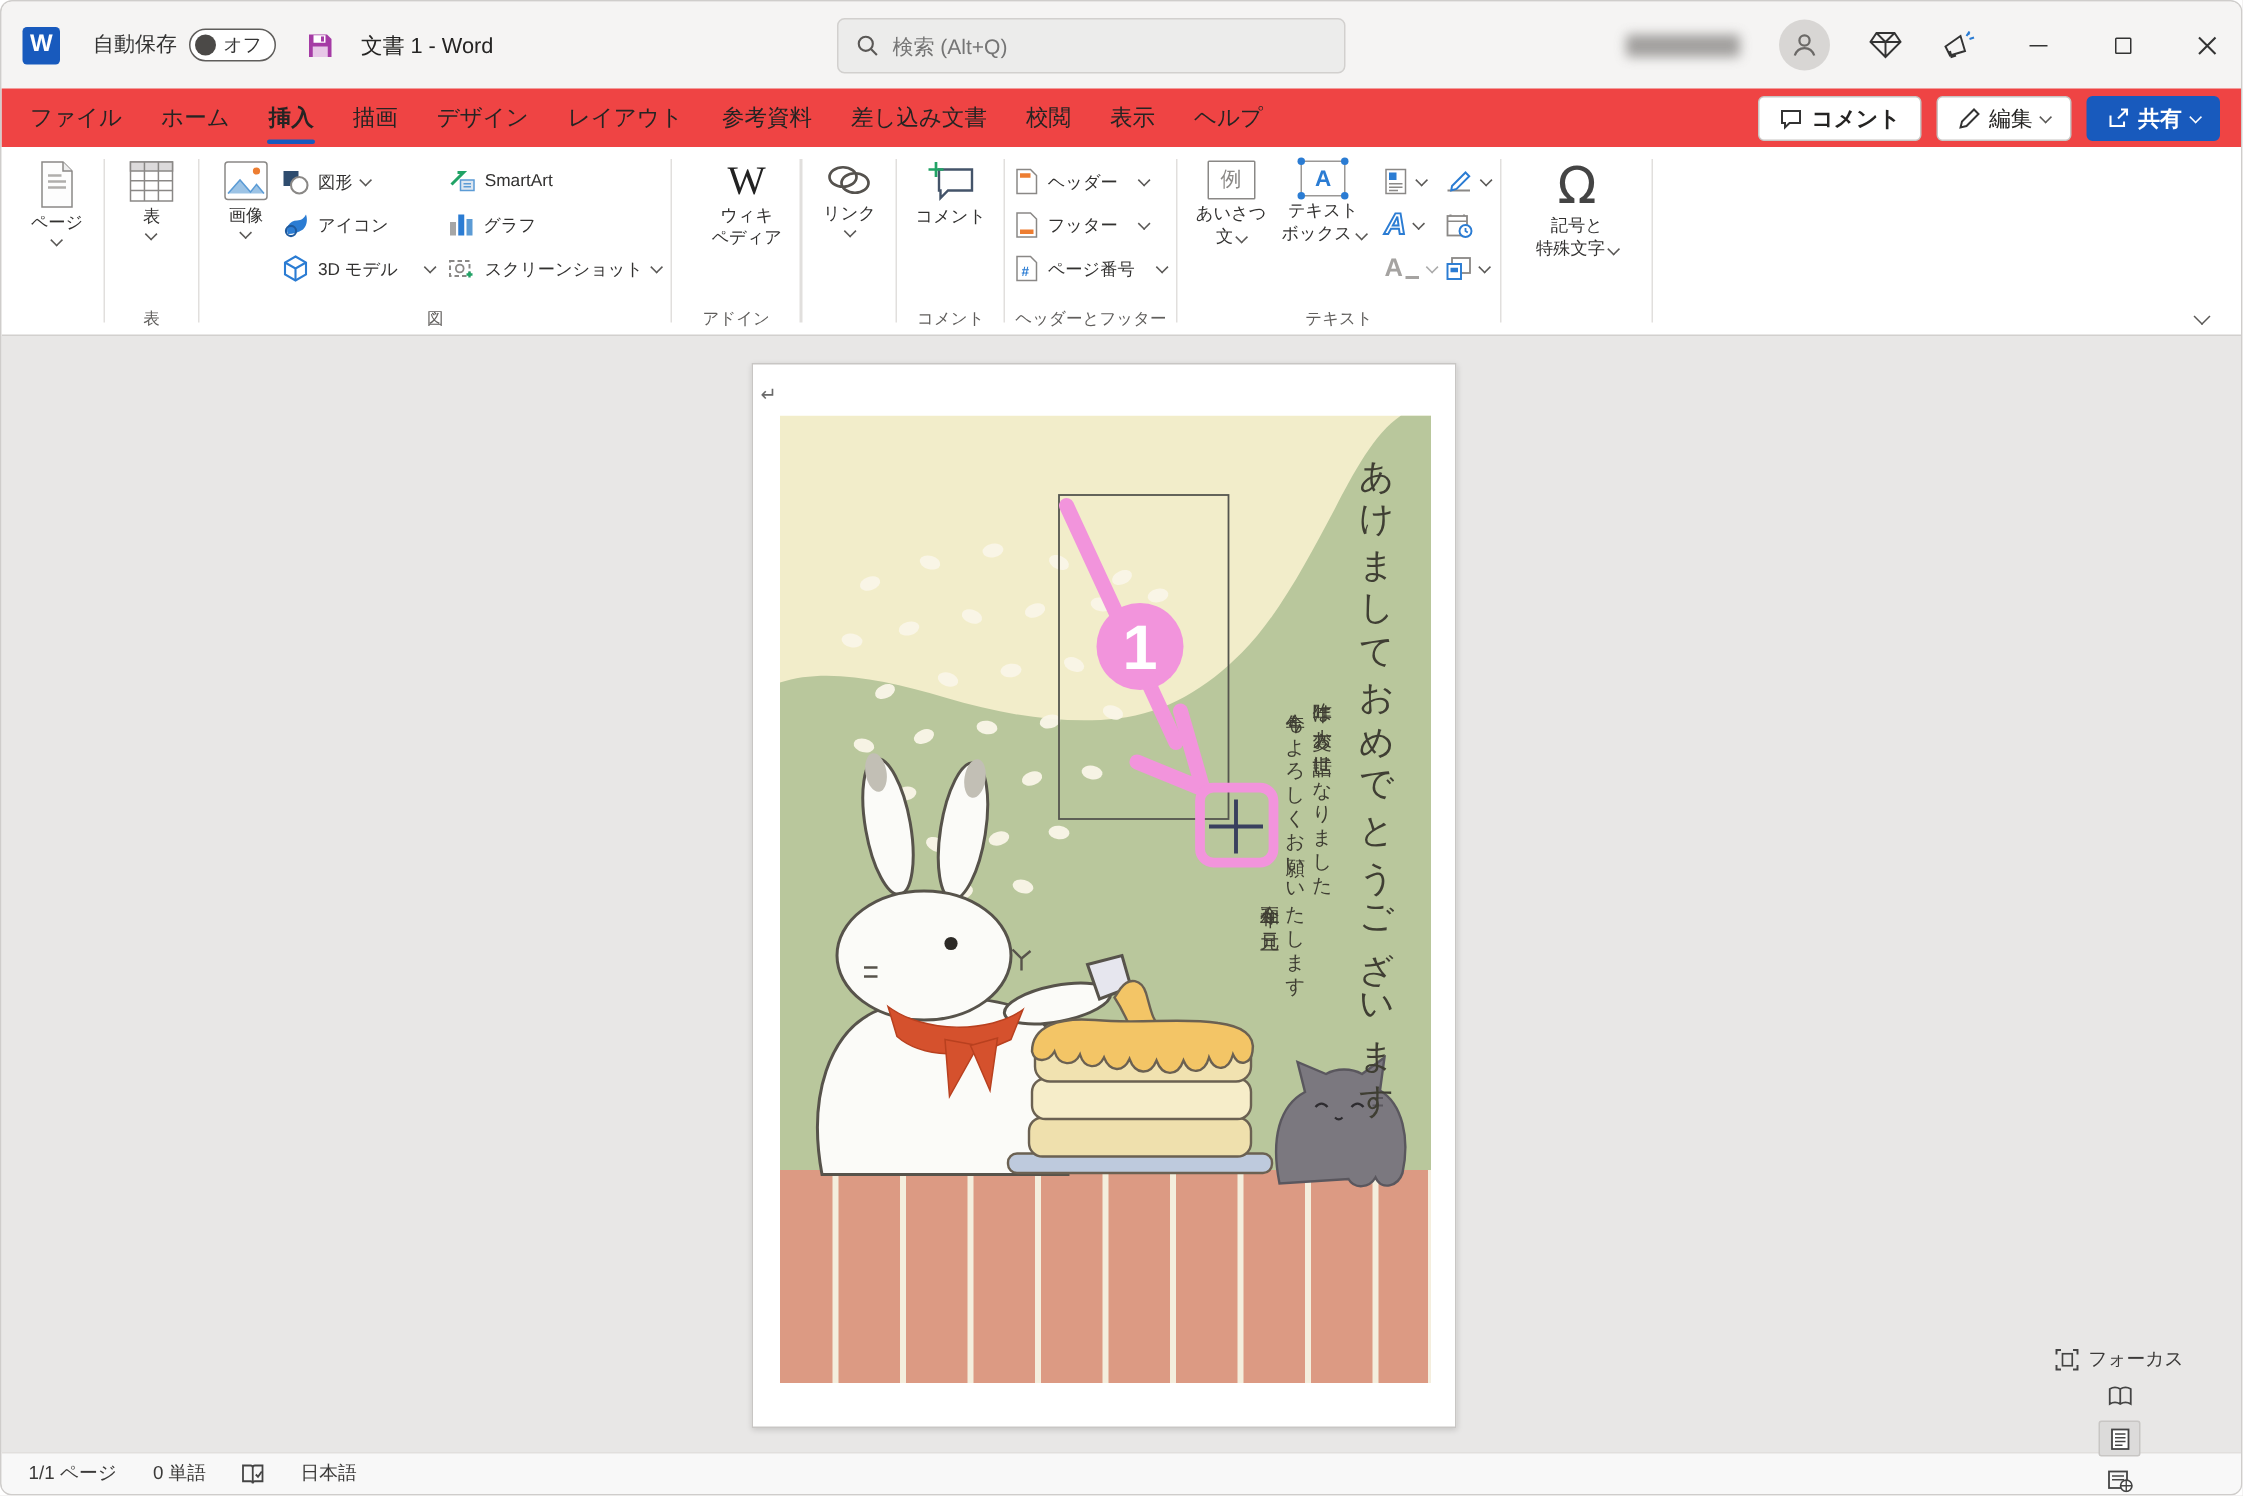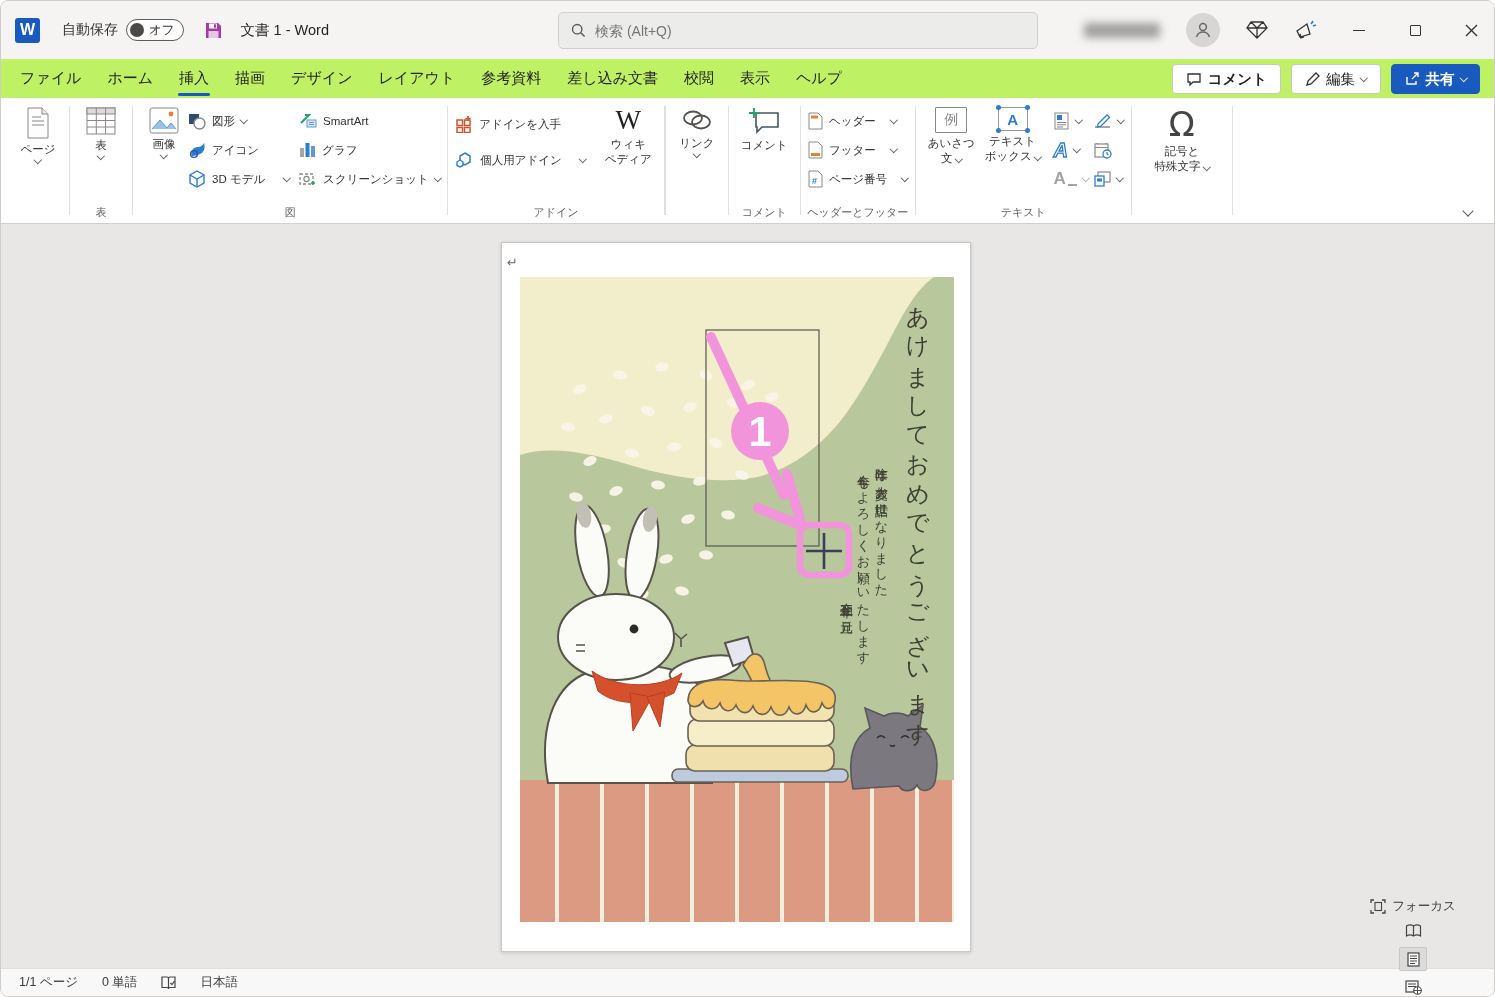--- a/index.html
+++ b/index.html
@@ -7,33 +7,33 @@
   .window { position:relative; width:1495px; height:997px; background:#f5f4f3; border:1px solid #cfcdcb; border-radius:8px; overflow:hidden; }
 
   
   .titlebar { position:relative; height:58px; display:flex; align-items:center; padding:0 10px 0 14px; background:#f5f4f3; }
   .word-logo { width:25px; height:25px; background:#185abd; border-radius:3px; color:#fff; font-weight:bold; font-size:16px; display:flex; align-items:center; justify-content:center; }
   .autosave { display:flex; align-items:center; gap:8px; margin-left:22px; font-size:14px; color:#333;font-family:Liberation Mono, monospace; }
   .toggle { display:flex; align-items:center; gap:5px; border:1.5px solid #5f5d5b; border-radius:12px; height:22px; padding:0 8px 0 3px; background:#fff; font-size:12.5px; color:#333; }
   .knob { width:14px; height:14px; border-radius:50%; background:#4b4947; }
   .save-icon { margin-left:20px; }
   .doc-title { margin-left:18px; font-size:14.5px; color:#252423; }
-  .searchbox { position:absolute; left:557px; top:11px; width:480px; height:37px; background:#ececeb; border:1px solid #d2d0ce; border-radius:5px; display:flex; align-items:center; padding:0 12px; gap:9px; }
+  .searchbox { position:absolute; left:557px; top:11px; width:339px; height:37px; background:#ececeb; border:1px solid #d2d0ce; border-radius:5px; display:flex; align-items:center; padding:0 12px; gap:9px; }
   .searchbox input { border:none; outline:none; background:transparent; font-size:14px; color:#5a5856; width:100%; font-family:inherit; }
   .tb-right { position:absolute; right:8px; top:0; height:58px; display:flex; align-items:center; gap:26px; }
   .blur-name { width:76px; height:15px; background:#8d8b89; border-radius:2px; filter:blur(4px); opacity:.8; }
   .avatar { width:34px; height:34px; border-radius:50%; background:#d8d6d4; display:flex; align-items:center; justify-content:center; }
   .winbtn { width:30px; height:30px; display:flex; align-items:center; justify-content:center; }
   .min-glyph { width:12px; height:0; border-top:1.4px solid #333; }
   .max-glyph { width:11px; height:11px; border:1.4px solid #333; border-radius:1px; }
 
   
-  .tabrow { position:relative; height:39px; display:flex; align-items:center; padding:0 6px; background:#bef264; }
+  .tabrow { position:relative; height:39px; display:flex; align-items:center; padding:0 6px; background:#ef4444; }
   .tab { font-size:15px; color:#252423; padding:7px 13px; position:relative; white-space:nowrap; }
-  .tab.active { font-weight:normal; }
+  .tab.active { font-weight:bold; }
   .tab.active::after { content:""; position:absolute; left:12px; right:12px; bottom:-1px; height:3px; background:#185abd; border-radius:2px; }
   .tr-right { position:absolute; right:14px; top:5px; display:flex; gap:10px; align-items:center; }
   .pillbtn { display:flex; align-items:center; gap:6px; height:30px; padding:0 13px; background:#fff; border:1px solid #c8c6c4; border-radius:4px; font-size:14.5px; color:#252423; }
   .pillbtn.primary { background:#185abd; border-color:#185abd; color:#fff; font-weight:bold; }
 
   
   .ribbon { position:relative; height:126px; background:#fff; border-bottom:1px solid #d2d0ce; display:flex; align-items:stretch; padding:2px 4px 0 6px; }
   .grp { position:relative; display:flex; align-items:flex-start; padding:3px 7px 18px; }
   .grp-label { position:absolute; bottom:3px; left:0; right:0; text-align:center; font-size:11px; color:#605e5c; white-space:nowrap; }
   .gsep { width:1px; background:#e1dfdd; margin:6px 0 8px; }
@@ -290,43 +290,20 @@
           </span>
           <span>スクリーンショット</span>
             <span class="chv"></span>
         </div>
       </div>
       <div class="grp-label">図</div>
     </div>
     <div class="gsep"></div>
 
     <div class="grp">
-      <div class="col-small" style="gap:14px; padding-top:10px">
-        <div class="rbtn-small">
-          <span class="ico">
-            <svg width="18" height="18" viewBox="0 0 18 18">
-                <rect x="2" y="5" width="5.5" height="5.5" fill="none" stroke="#d0532b" stroke-width="1.5"></rect>
-                <rect x="9.5" y="5" width="5.5" height="5.5" fill="none" stroke="#d0532b" stroke-width="1.5"></rect>
-                <rect x="2" y="12.5" width="5.5" height="5" fill="none" stroke="#d0532b" stroke-width="1.5"></rect>
-                <rect x="9.5" y="12.5" width="5.5" height="5" fill="none" stroke="#d0532b" stroke-width="1.5"></rect>
-                <path d="M13 1v5M10.5 3.5h5" stroke="#d0532b" stroke-width="1.6"></path>
-              </svg>
-          </span>
-          <span>アドインを入手</span>
-        </div>
-        <div class="rbtn-small">
-          <span class="ico">
-            <svg width="19" height="18" viewBox="0 0 19 18">
-                <path d="M10 2l5 3v6l-5 3-5-3V5z" fill="none" stroke="#2b7cd3" stroke-width="1.5"></path>
-                <path d="M5 9l3 2v3.5L5 16l-3-1.5V11z" fill="#fff" stroke="#2b7cd3" stroke-width="1.4"></path>
-              </svg>
-          </span>
-          <span>個人用アドイン</span>&nbsp;&nbsp;<span class="chv"></span>
-        </div>
-      </div>
       <div class="rbtn-big" style="margin-left:14px">
         <span class="ico glyph-w">W</span>
         <span class="lbl"><span>ウィキ</span><br><span>ペディア</span></span>
       </div>
       <div class="grp-label">アドイン</div>
     </div>
     <div class="gsep"></div>
 
     <div class="gsep"></div>
 

